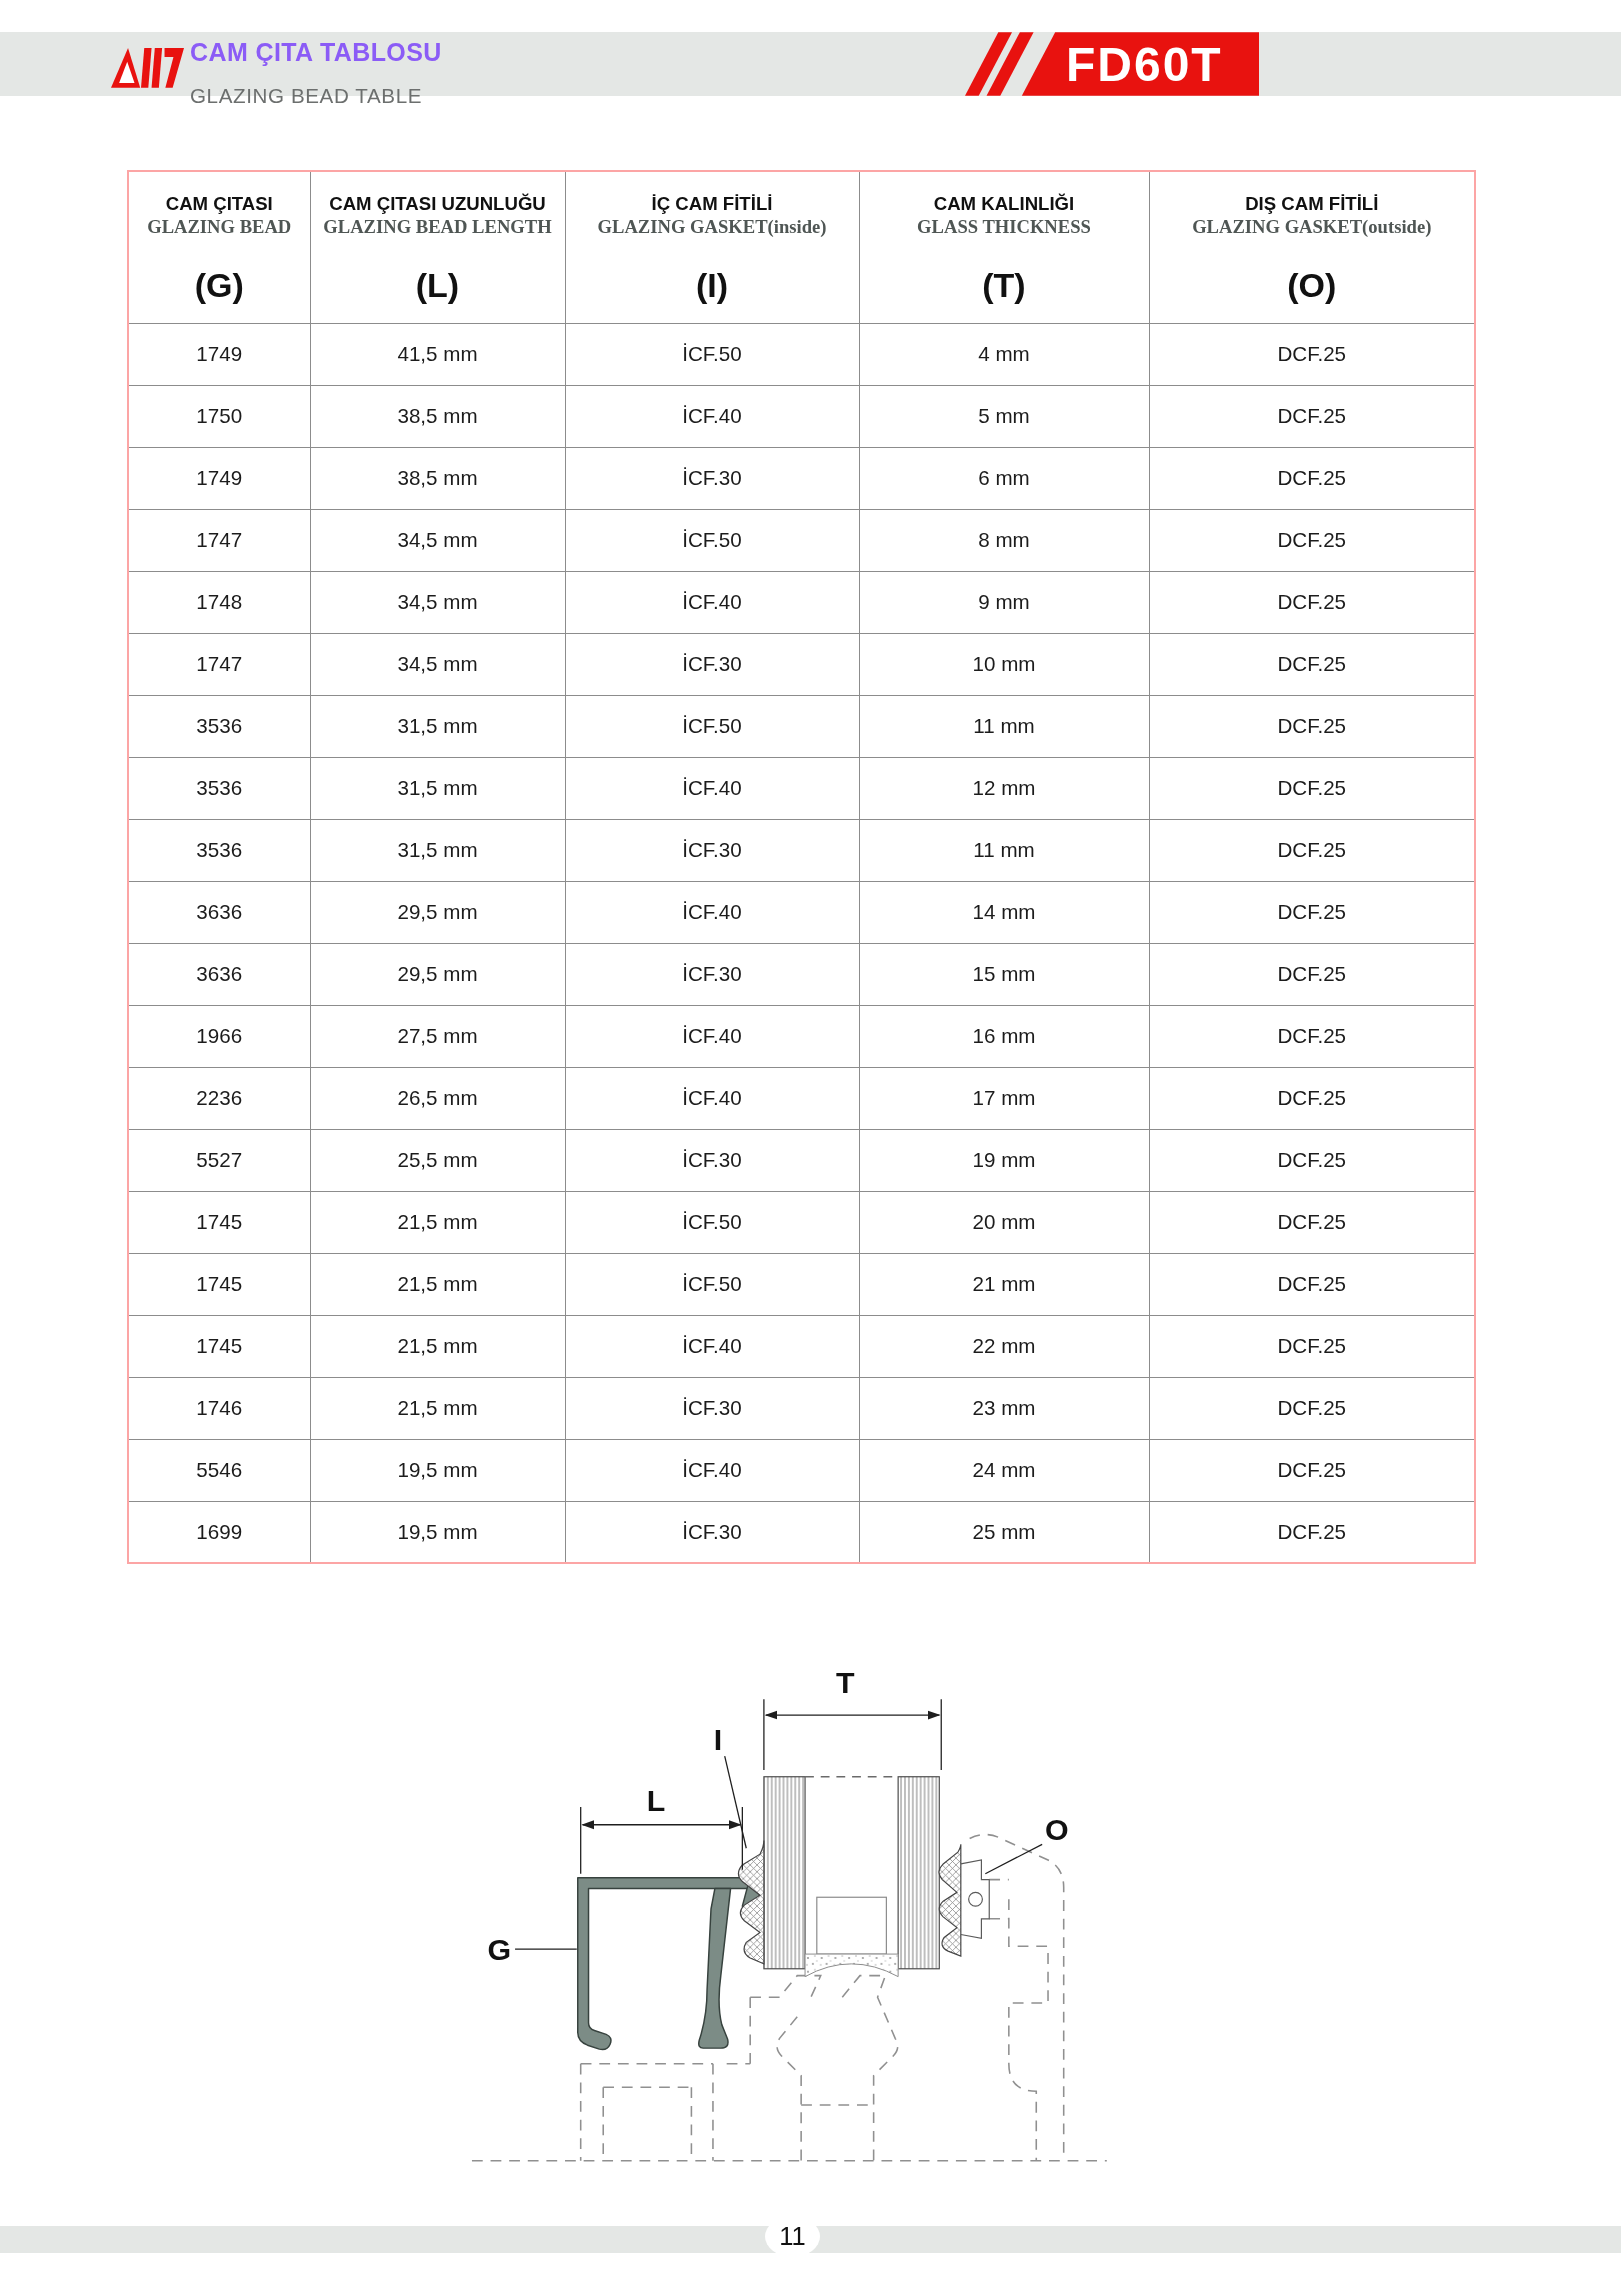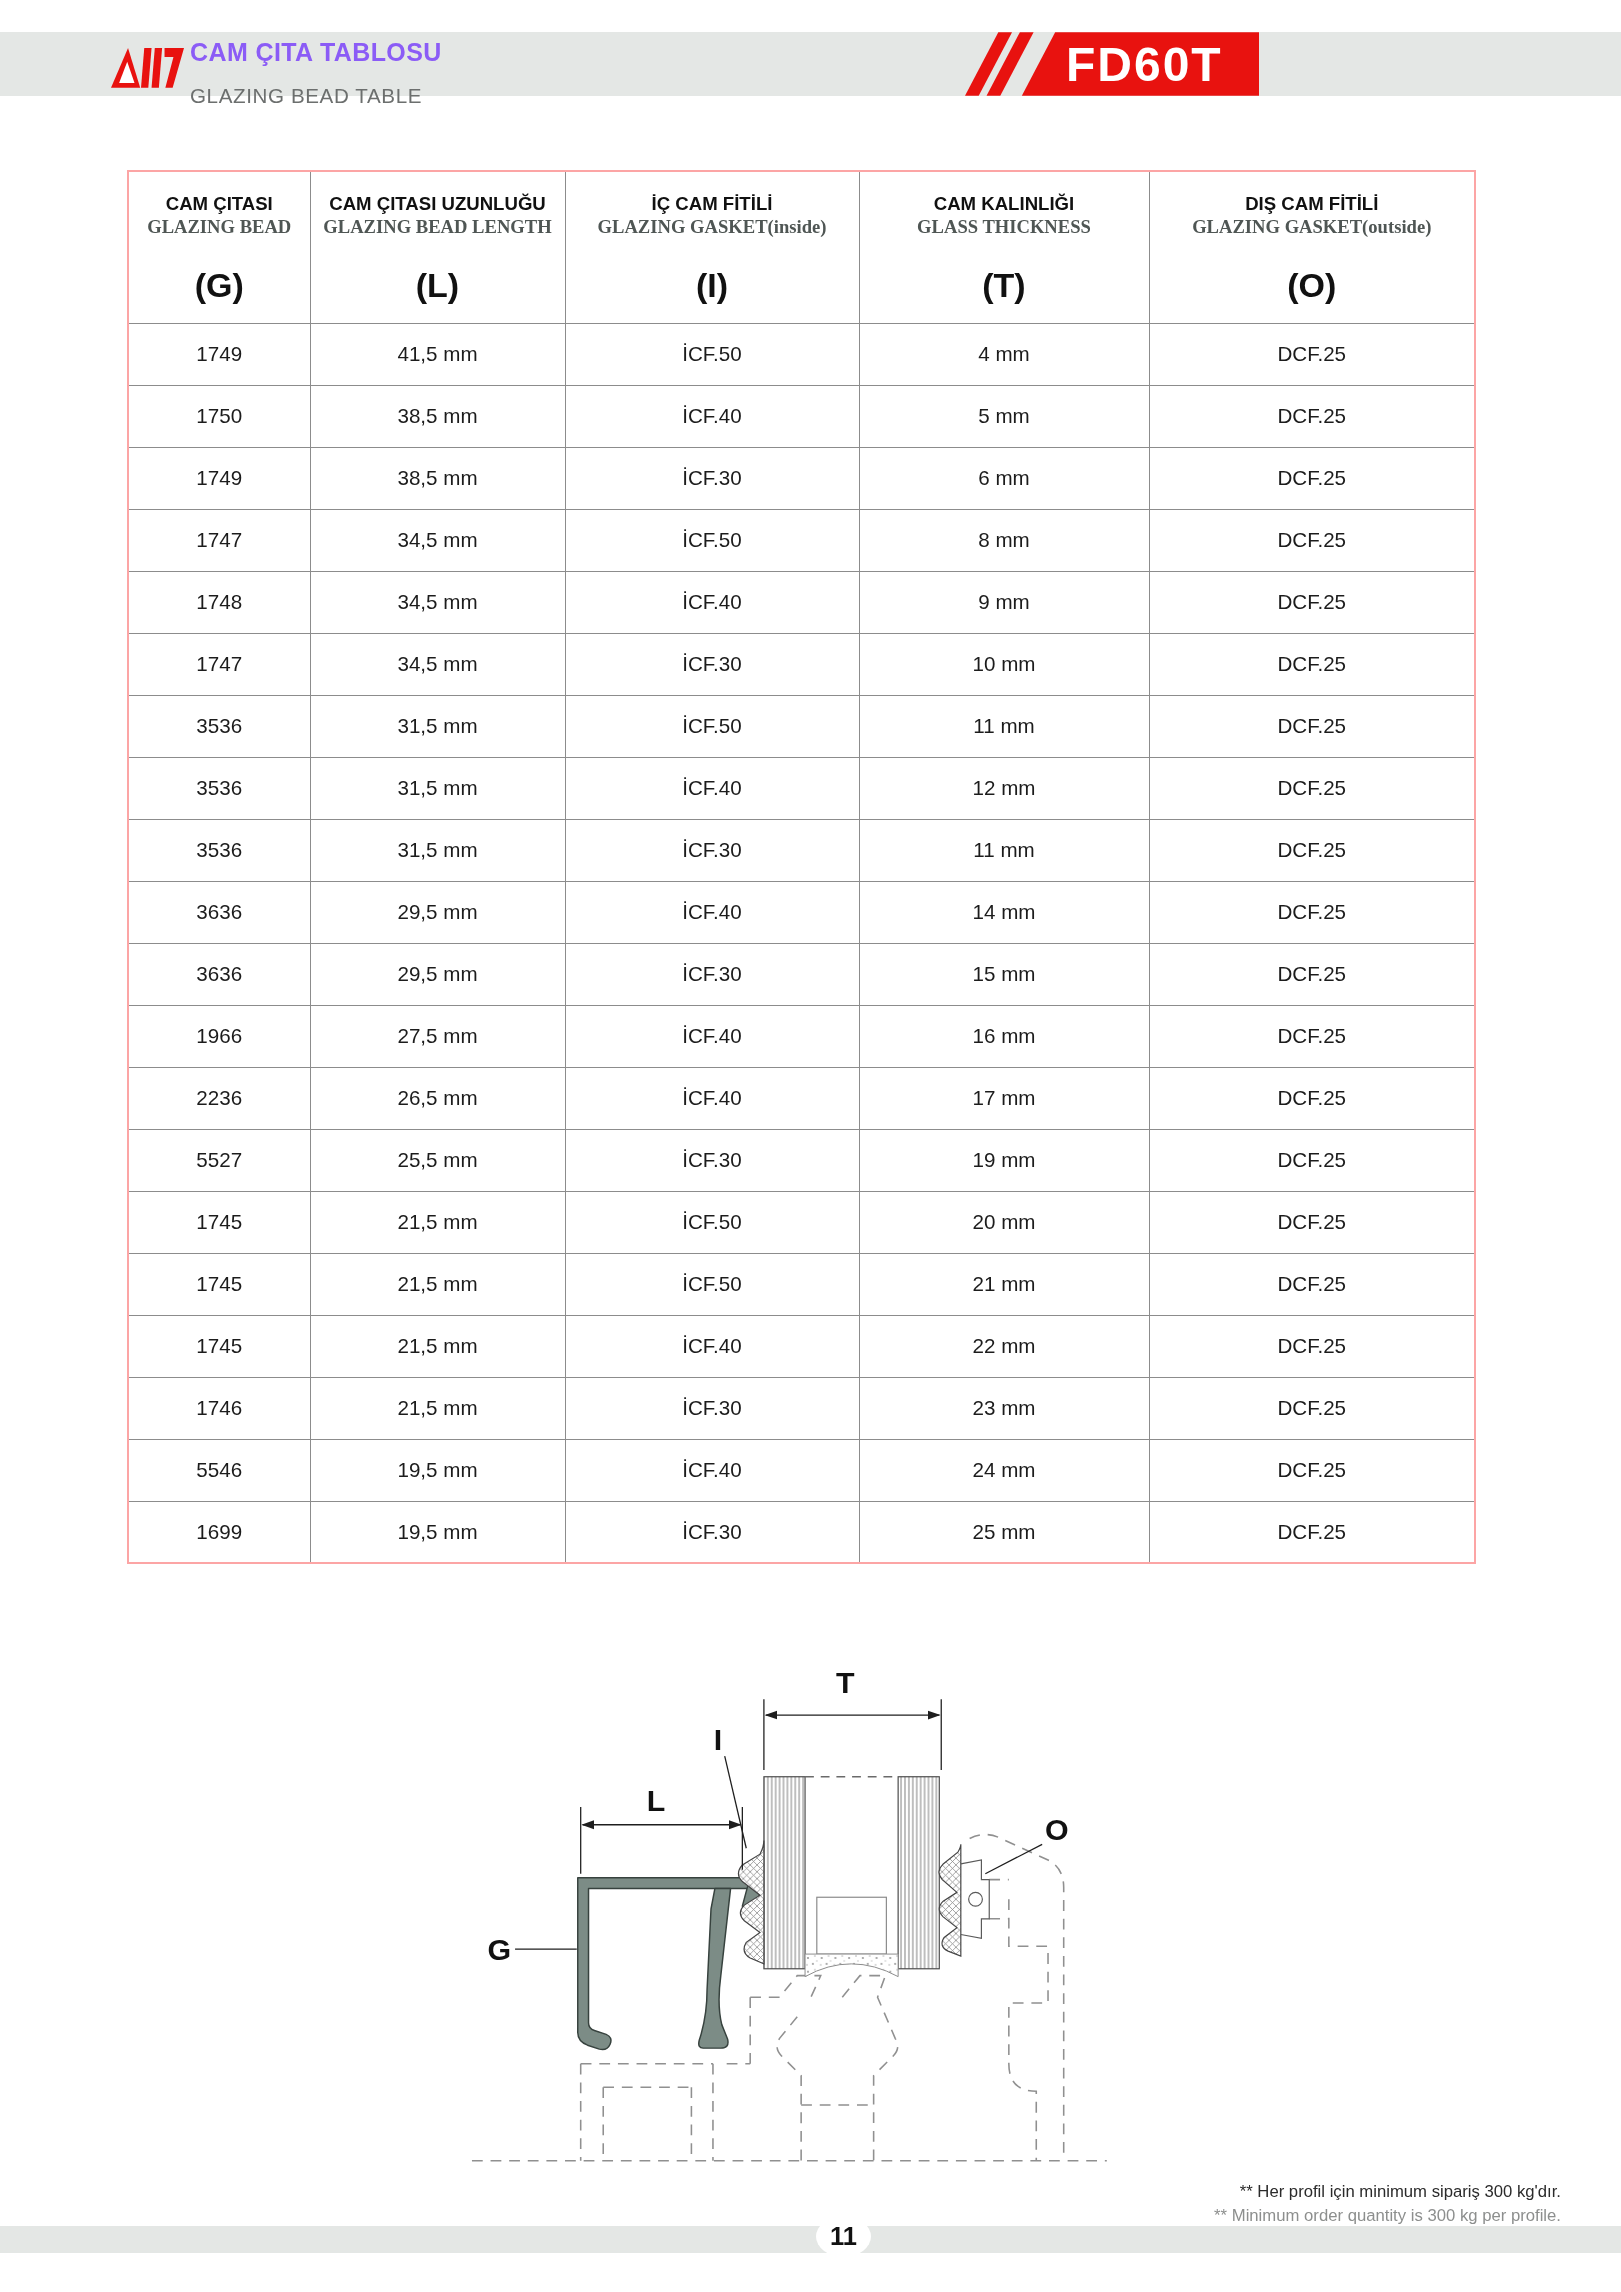--- a/index.html
+++ b/index.html
@@ -35,22 +35,22 @@
 
   
   .diagram { position:absolute; left:421px; top:1652px; width:725px; height:515px; }
   .dim-label { font-family:"Liberation Sans", sans-serif; font-size:31px; font-weight:bold; fill:#111; }
 
   
   .footnotes { position:absolute; right:60px; top:2180px; text-align:right; line-height:23.5px; }
   .footnote-tr { font-size:16.7px; color:#2b2b2b; }
   .footnote-en { font-size:16.7px; color:#8d8f8e; }
   .bottom-band { position:absolute; left:0; top:2226px; width:1621px; height:27.4px; background:#e4e7e5; }
-  .page-badge { position:absolute; left:816px; top:2216px; width:55px; height:41px; background:#fff; border-radius:50%;
-                display:flex; align-items:center; justify-content:center; font-size:25.5px; font-weight:bold; color:#111; }
+  .page-badge { position:absolute; left:765px; top:2216px; width:55px; height:41px; background:#fff; border-radius:50%;
+                display:flex; align-items:center; justify-content:center; font-size:25.5px; font-weight:normal; color:#111; }
 </style>
 </head>
 <body>
 
 <div class="page">
 
   <div class="top-band"></div>
 
   <svg class="brand-logo" viewBox="0 0 90 62">
     <path d="M0,56 L21,7 L36,56 Z" fill="#e8120f"></path>
@@ -323,24 +323,20 @@
     <line x1="310" y1="106" x2="332" y2="200" stroke="#1e1e1e" stroke-width="1.3"></line>
     <text class="dim-label" x="303" y="100" text-anchor="middle">I</text>
 
     <line x1="96" y1="303" x2="159" y2="303" stroke="#1e1e1e" stroke-width="1.3"></line>
     <text class="dim-label" x="80" y="314" text-anchor="middle">G</text>
 
     <line x1="634" y1="196" x2="576" y2="226" stroke="#1e1e1e" stroke-width="1.3"></line>
     <text class="dim-label" x="649" y="192" text-anchor="middle">O</text>
   </svg>
 
-  <div class="footnotes">
-    <div class="footnote-tr">** Her profil için minimum sipariş 300 kg'dır.</div>
-    <div class="footnote-en">** Minimum order quantity is 300 kg per profile.</div>
-  </div>
 
   <div class="bottom-band"></div>
   <div class="page-badge">
     <span>11</span>
   </div>
 
 </div>
 
 
 </body></html>

